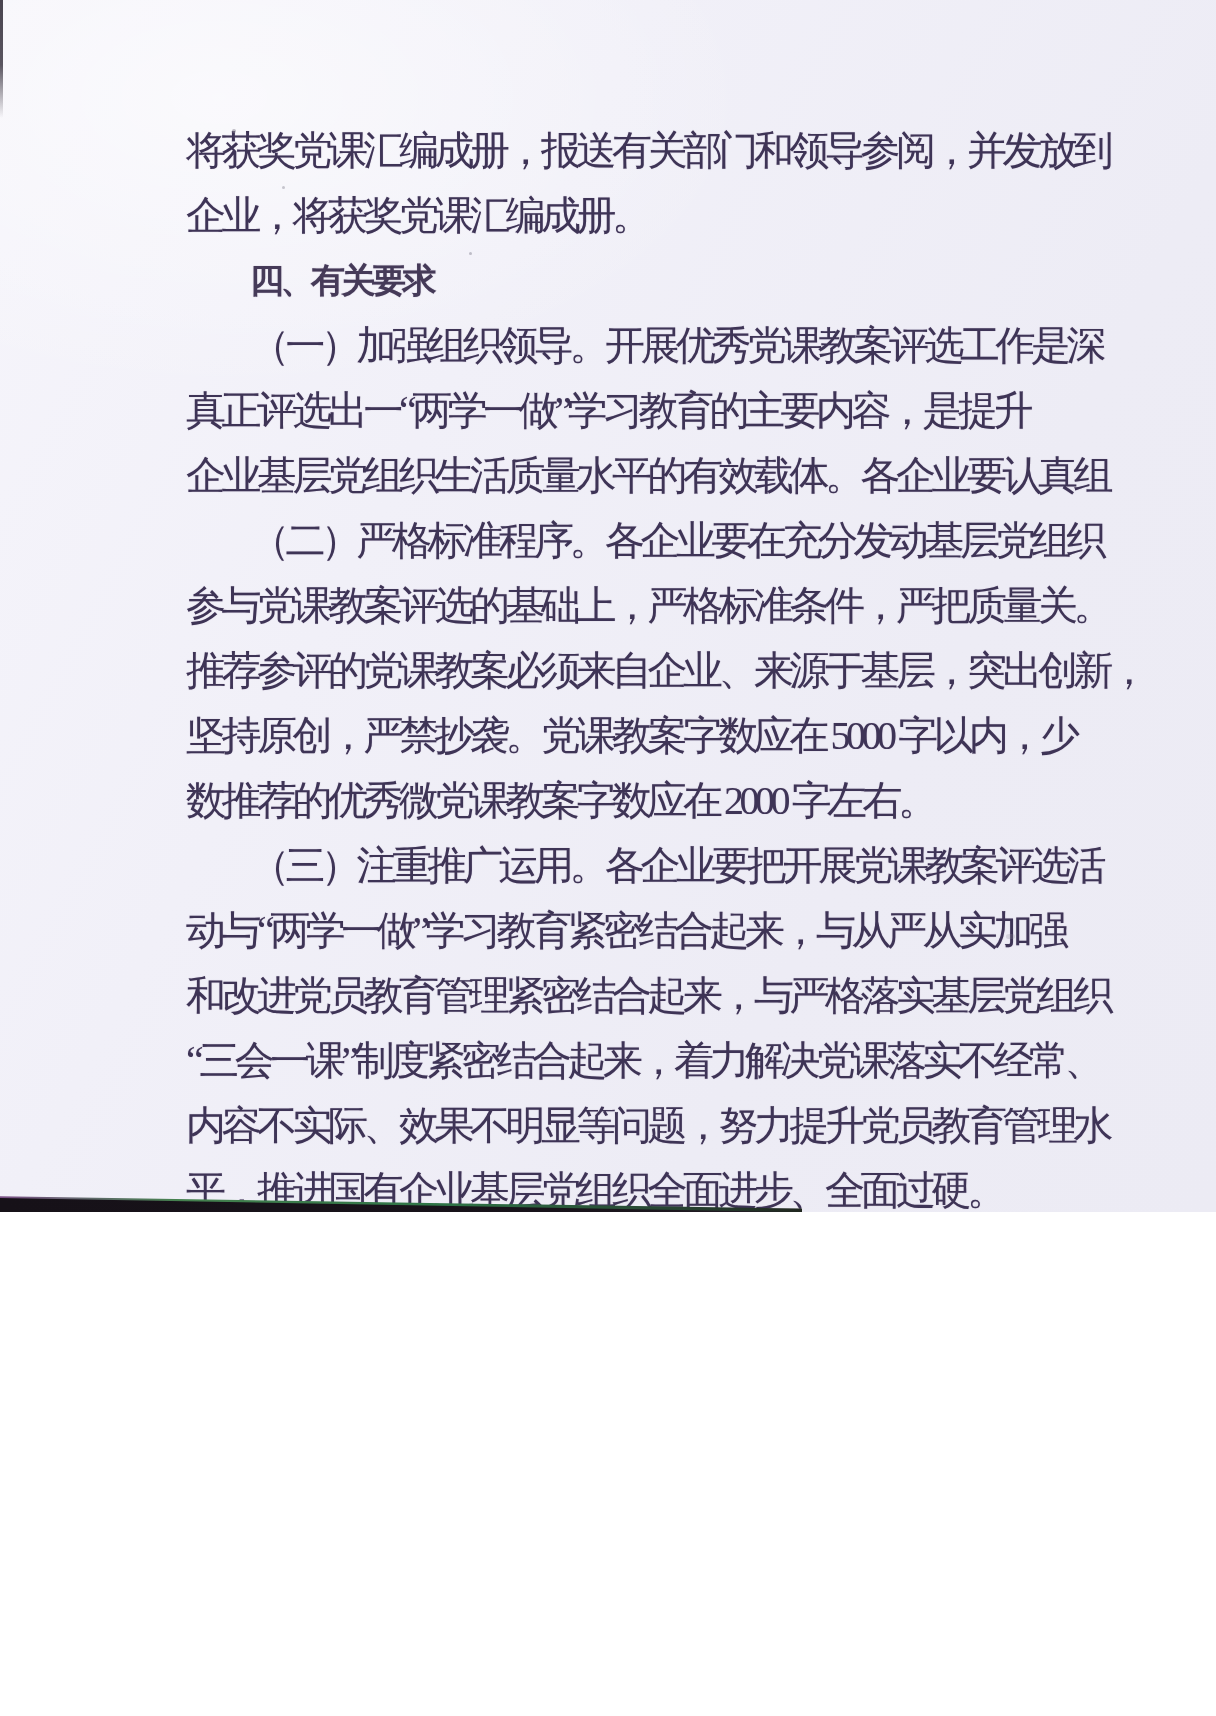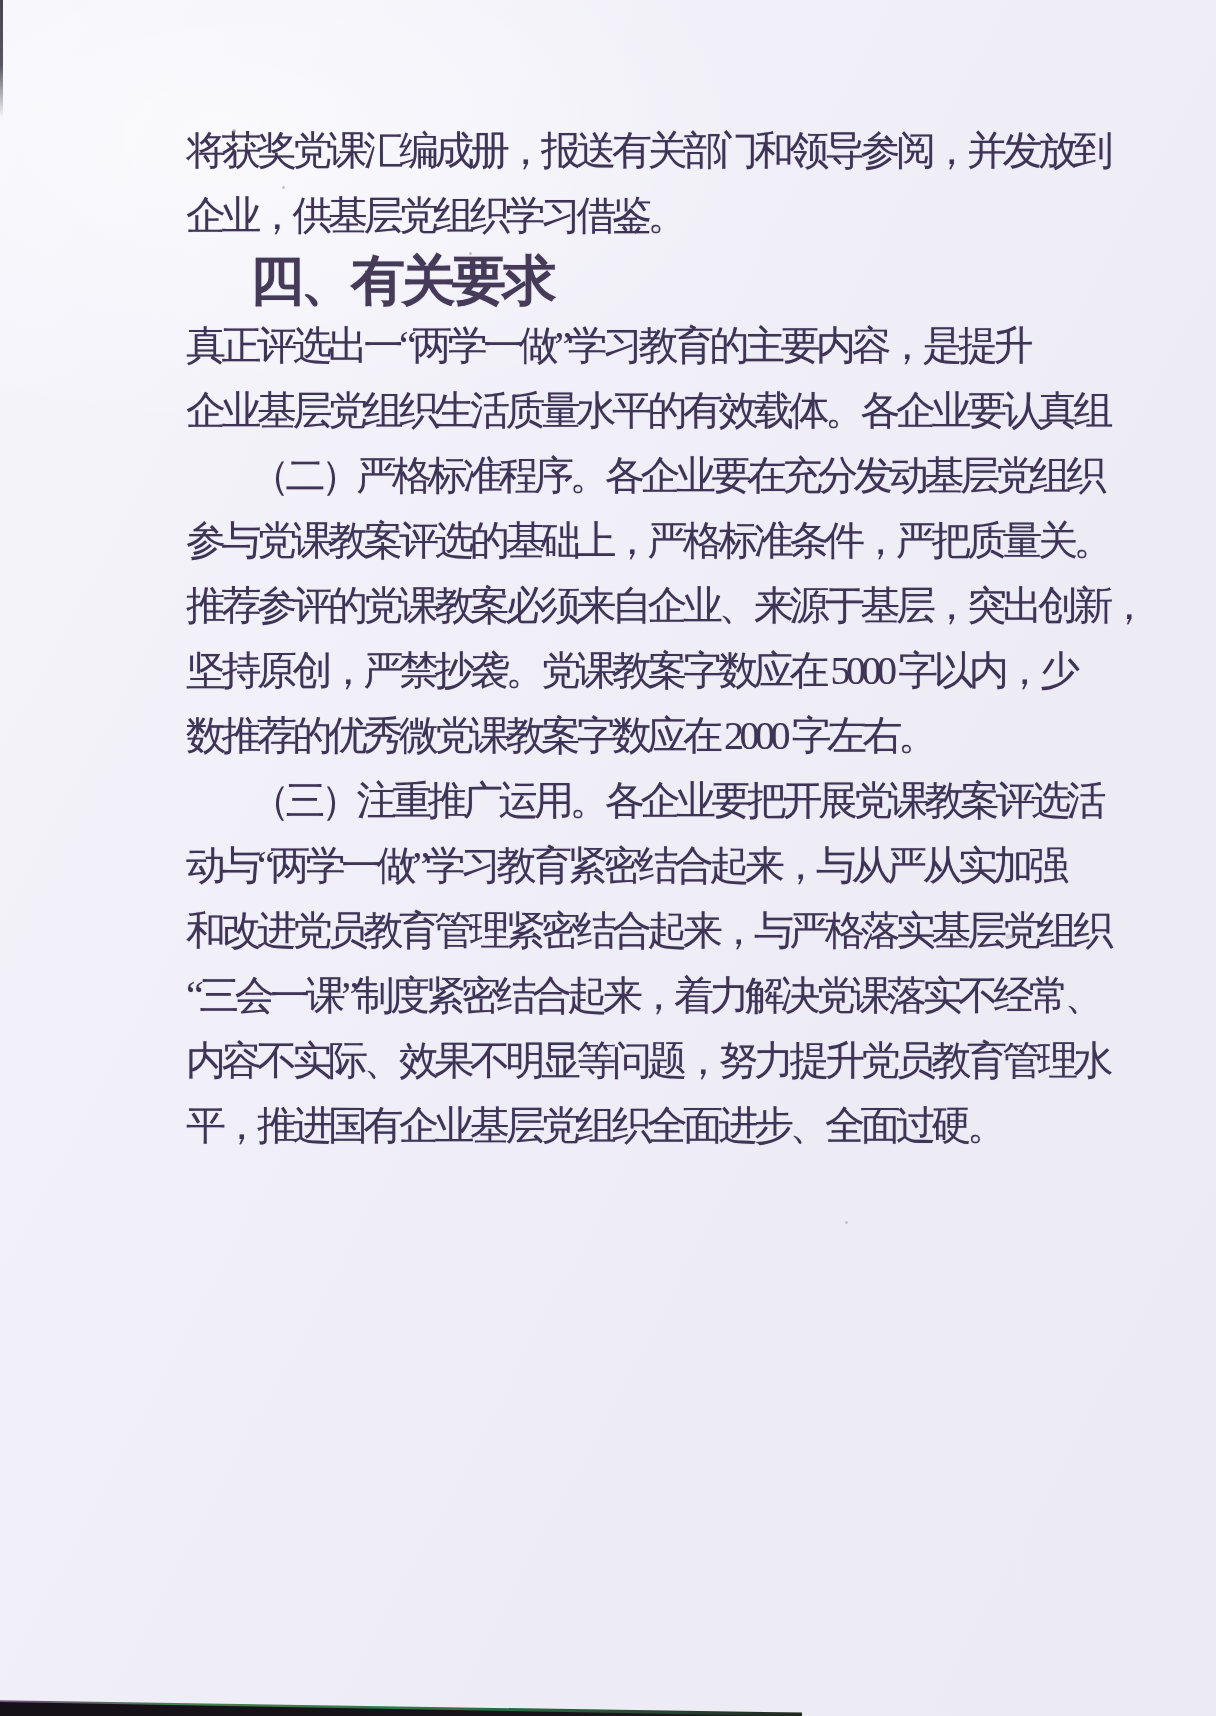--- a/index.html
+++ b/index.html
@@ -1,34 +1,34 @@
 <!DOCTYPE html>
 <html><head>
 <meta charset="utf-8">
 <style>
   html,body{margin:0;padding:0;}
   body{width:1216px;height:1716px;overflow:hidden;}
   .page{
-    position:relative;width:1216px;height:1716px;overflow:hidden;
+    position:relative;width:1216px;height:1212px;overflow:hidden;
     background:
       radial-gradient(ellipse 900px 500px at 18% 8%, rgba(255,255,255,.55), rgba(255,255,255,0) 60%),
       linear-gradient(118deg,#f6f5fb 0%,#f1f0f8 35%,#edecf5 70%,#ecebf4 100%);
     font-family:"Liberation Serif","DejaVu Serif",serif;
   }
   .textblock{position:absolute;left:186px;top:118px;width:980px;}
   .line{
     height:65px;line-height:65px;font-size:40px;letter-spacing:-4.5px;
     color:#3e3456;white-space:nowrap;
     text-shadow:0 0 1px rgba(90,60,110,.35);
   }
   .indent{padding-left:64px;}
   .heading{
     padding-left:64px;
     font-family:"Liberation Sans","DejaVu Sans",sans-serif;
-    font-weight:bold;font-size:54px;letter-spacing:-3.5px;color:#453a58;
+    font-weight:bold;font-size:34px;letter-spacing:-3.5px;color:#453a58;
     text-shadow:0 0 1px rgba(70,50,95,.45);
   }
   
   .edge-top-left{
     position:absolute;left:0;top:0;width:3px;height:118px;
     background:linear-gradient(to bottom,#49444f 0%,#5a5560 55%,rgba(90,85,96,0) 100%);
   }
   .wedge-fringe{
     position:absolute;left:0;bottom:0;width:802px;height:17px;
     background:linear-gradient(to right,#7a4f85 0%,#45814f 22%,#2f7547 55%,#274231 85%,#20271f 100%);
@@ -41,22 +41,23 @@
   }
   .speck{position:absolute;border-radius:50%;background:#8a8795;}
 </style>
 </head>
 <body>
 
 <div class="page">
 
   <div class="textblock">
     <div class="line">将获奖党课汇编成册，报送有关部门和领导参阅，并发放到</div>
-    <div class="line">企业，供基层党组织学习借鉴。</div>
+    <div class="line">企业，将获奖党课汇编成册。</div>
     <div class="line heading">四、有关要求</div>
+    <div class="line indent">（一）加强组织领导。开展优秀党课教案评选工作是深</div>
     <div class="line">真正评选出一“两学一做”学习教育的主要内容，是提升</div>
     <div class="line">企业基层党组织生活质量水平的有效载体。各企业要认真组</div>
     <div class="line indent">（二）严格标准程序。各企业要在充分发动基层党组织</div>
     <div class="line">参与党课教案评选的基础上，严格标准条件，严把质量关。</div>
     <div class="line">推荐参评的党课教案必须来自企业、来源于基层，突出创新，</div>
     <div class="line">坚持原创，严禁抄袭。党课教案字数应在 5000 字以内，少</div>
     <div class="line">数推荐的优秀微党课教案字数应在 2000 字左右。</div>
     <div class="line indent">（三）注重推广运用。各企业要把开展党课教案评选活</div>
     <div class="line">动与“两学一做”学习教育紧密结合起来，与从严从实加强</div>
     <div class="line">和改进党员教育管理紧密结合起来，与严格落实基层党组织</div>

